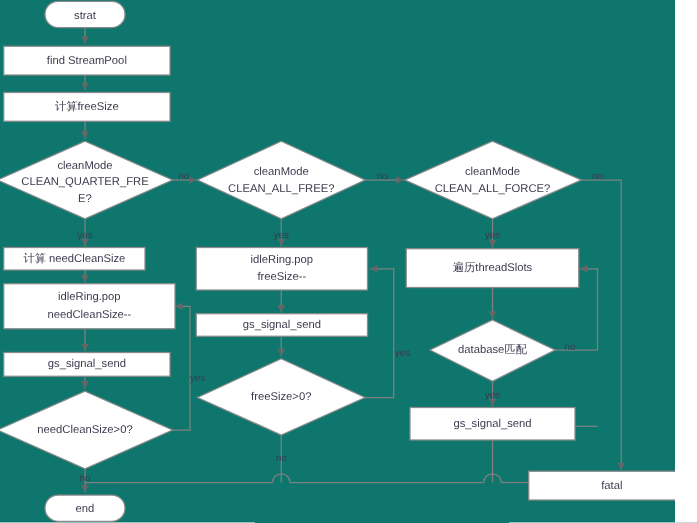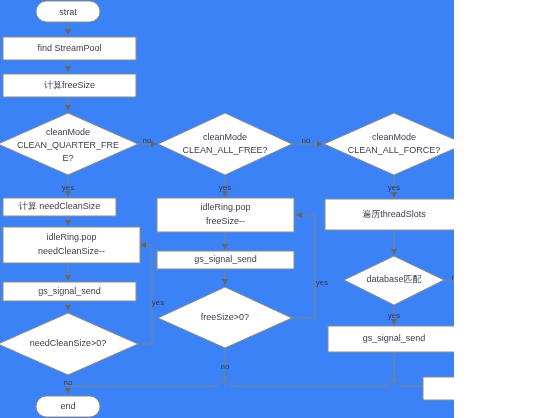--- a/index.html
+++ b/index.html
@@ -2,23 +2,23 @@
 <html><head>
 <meta charset="utf-8">
 <style>
   html, body {
     margin: 0;
     padding: 0;
     background: #ffffff;
   }
   #canvas {
     position: relative;
-    width: 454px;
+    width: 540px;
     height: 418px;
-    background: #3b82f6;
+    background: #0f766e;
     font-family: "Liberation Sans", sans-serif;
     overflow: hidden;
   }
   svg#flow {
     position: absolute;
     top: 0; left: 0;
     width: 558px;
     height: 418px;
   }
   .shape-stroke {

